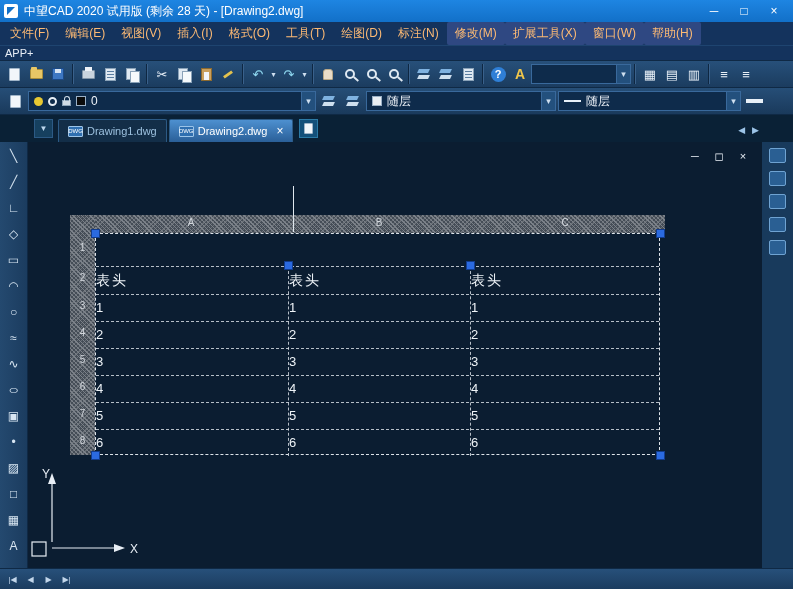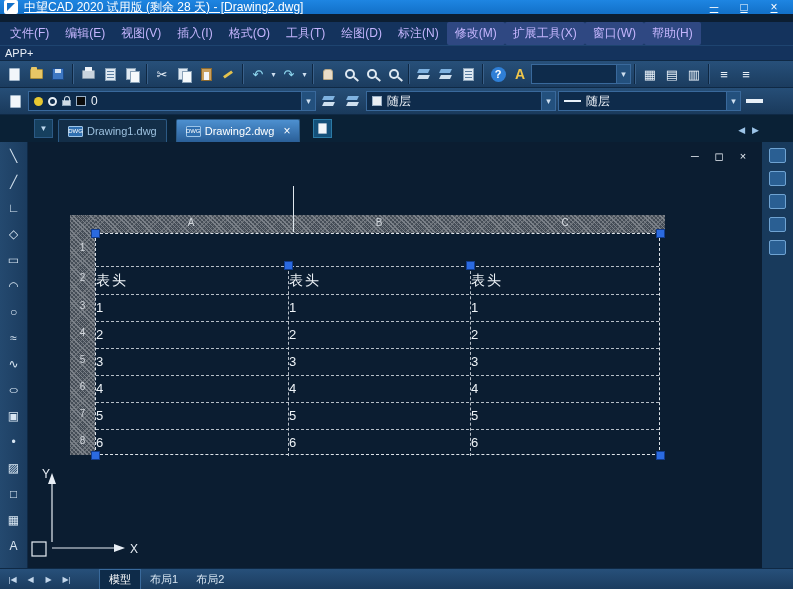--- a/index.html
+++ b/index.html
@@ -1,28 +1,28 @@
 <!DOCTYPE html>
 <html><head>
 <meta charset="utf-8">
 <style>
   * { margin:0; padding:0; box-sizing:border-box; }
   html,body { width:793px; height:589px; }
   body { position:relative; overflow:hidden; background:#0c1e32; font-family:"Liberation Sans",sans-serif; }
   .abs { position:absolute; }
 
   
-  #titlebar { left:0; top:0; width:793px; height:14px; background:linear-gradient(#1e85e2,#1270c8); display:flex; align-items:center; color:#fff; font-size:12px; padding:0 4px;text-decoration:underline; }
+  #titlebar { left:0; top:0; width:793px; height:22px; background:linear-gradient(#1e85e2,#1270c8); display:flex; align-items:center; color:#fff; font-size:12px; padding:0 4px; }
   .logo { width:14px; height:14px; background:#fff; border-radius:2px; margin-right:6px; position:relative; flex:none; }
   .logo:after { content:""; position:absolute; left:3px; top:3px; border-left:8px solid #1270c8; border-bottom:8px solid transparent; }
   .win-ctrls { margin-left:auto; display:flex; }
   .win-btn { width:30px; height:22px; display:flex; align-items:center; justify-content:center; font-size:12px; color:#fff; }
 
   
-  #menubar { left:0; top:22px; width:793px; height:23px; background:#14335d; display:flex; align-items:center; color:#c4b5fd; font-size:12px; padding-left:2px; }
+  #menubar { left:0; top:22px; width:793px; height:23px; background:#14335d; display:flex; align-items:center; color:#fdba74; font-size:12px; padding-left:2px; }
   .menu-item { padding:3px 8px; border-radius:2px; white-space:nowrap; }
   .menu-item.accent { background:rgba(96,112,200,0.35); }
   #appbar { left:0; top:45px; width:793px; height:15px; background:#14335d; border-top:1px solid #1e4470; color:#e8eef7; font-size:11px; display:flex; align-items:center; padding-left:5px; }
 
   
   #toolbar1 { left:0; top:60px; width:793px; height:28px; background:linear-gradient(#27507a,#1b3c5f); border-top:1px solid #0f2945; border-bottom:1px solid #0f2945; display:flex; align-items:center; padding-left:3px; }
   #toolbar2 { left:0; top:88px; width:793px; height:27px; background:linear-gradient(#264e77,#1a3a5c); border-bottom:1px solid #0f2945; display:flex; align-items:center; padding-left:4px; gap:2px; }
   .tbtn { width:22px; height:22px; display:flex; align-items:center; justify-content:center; color:#e8f0f8; font-size:13px; border-radius:2px; flex:none; }
   .tsep { width:0; height:20px; border-left:1px solid #0e2742; border-right:1px solid #3a618b; margin:0 3px; flex:none; }
   .darrow { width:9px; height:22px; display:flex; align-items:center; justify-content:center; font-size:8px; color:#cfe0f0; flex:none; }
@@ -58,21 +58,21 @@
   .i-lock { width:9px; height:6px; background:#cfdbe6; border:1px solid #8aa2b8; position:relative; margin:3px 5px 0 0; }
   .i-lock:before { content:""; position:absolute; left:1px; top:-5px; width:4px; height:4px; border:1px solid #cfdbe6; border-bottom:none; border-radius:3px 3px 0 0; }
   .sw-black { width:10px; height:10px; background:#0b0b0b; border:1px solid #9ab0c6; margin-right:5px; }
   .sw-white { width:10px; height:10px; background:#e9eef3; border:1px solid #9ab0c6; margin-right:5px; }
   .i-line { width:17px; height:0; border-top:2px solid #e8f0f8; margin-right:5px; }
   .i-thick { width:17px; height:4px; background:#e8f0f8; }
 
   
   #tabbar { left:0; top:115px; width:793px; height:27px; background:#0a2136; display:flex; align-items:flex-end; padding-left:34px; }
   .overflow-btn { width:19px; height:19px; margin:0 5px 4px 0; background:#16405f; border:1px solid #2c5a85; color:#bcd8ee; font-size:8px; display:flex; align-items:center; justify-content:center; flex:none; }
-  .dtab { height:23px; display:flex; align-items:center; padding:0 9px; font-size:11px; color:#9cc0de; background:#132e48; border:1px solid #2c5a85; border-bottom:none; margin-right:9px; border-radius:2px 2px 0 0; flex:none; }
+  .dtab { height:23px; display:flex; align-items:center; padding:0 9px; font-size:11px; color:#9cc0de; background:#132e48; border:1px solid #2c5a85; border-bottom:none; margin-right:2px; border-radius:2px 2px 0 0; flex:none; }
   .dtab.active { background:linear-gradient(#4d90d0,#2a5f98); color:#fff; }
   .dwg-ico { width:15px; height:11px; background:#2f6fb0; border:1px solid #9cc4e8; color:#fff; font-size:6px; display:flex; align-items:center; justify-content:center; margin-right:4px; border-radius:1px; flex:none; }
   .tab-close { margin-left:9px; font-size:12px; color:#fff; }
   .newtab-btn { width:19px; height:19px; margin:0 0 4px 4px; background:#14507a; border:1px solid #2c7aa5; display:flex; align-items:center; justify-content:center; flex:none; }
   .tab-nav { margin-left:auto; margin-right:34px; margin-bottom:7px; display:flex; gap:7px; align-items:center; color:#9cc4e8; font-size:9px; }
 
   
   #leftbar { left:0; top:142px; width:28px; height:426px; background:linear-gradient(90deg,#24496f,#1b3c5f); border-right:1px solid #0f2945; display:flex; flex-direction:column; align-items:center; padding-top:3px; gap:5px; }
   .ltbtn { width:22px; height:21px; display:flex; align-items:center; justify-content:center; color:#d8e6f2; font-size:12px; flex:none; }
   .ell { transform:scaleX(1.45); display:inline-block; }
@@ -388,18 +388,13 @@
     <text x="14" y="14" fill="#e8eef5" font-size="12">Y</text>
     <text x="102" y="89" fill="#e8eef5" font-size="12">X</text>
   </svg>
 </div>
 
 <div class="abs" id="statusbar">
   <span class="nav-btn">|◀</span>
   <span class="nav-btn">◀</span>
   <span class="nav-btn">▶</span>
   <span class="nav-btn">▶|</span>
-  <div class="ltabs">
-    <span class="ltab active">模型</span>
-    <span class="ltab">布局1</span>
-    <span class="ltab">布局2</span>
-  </div>
 </div>
 
 </body></html>

